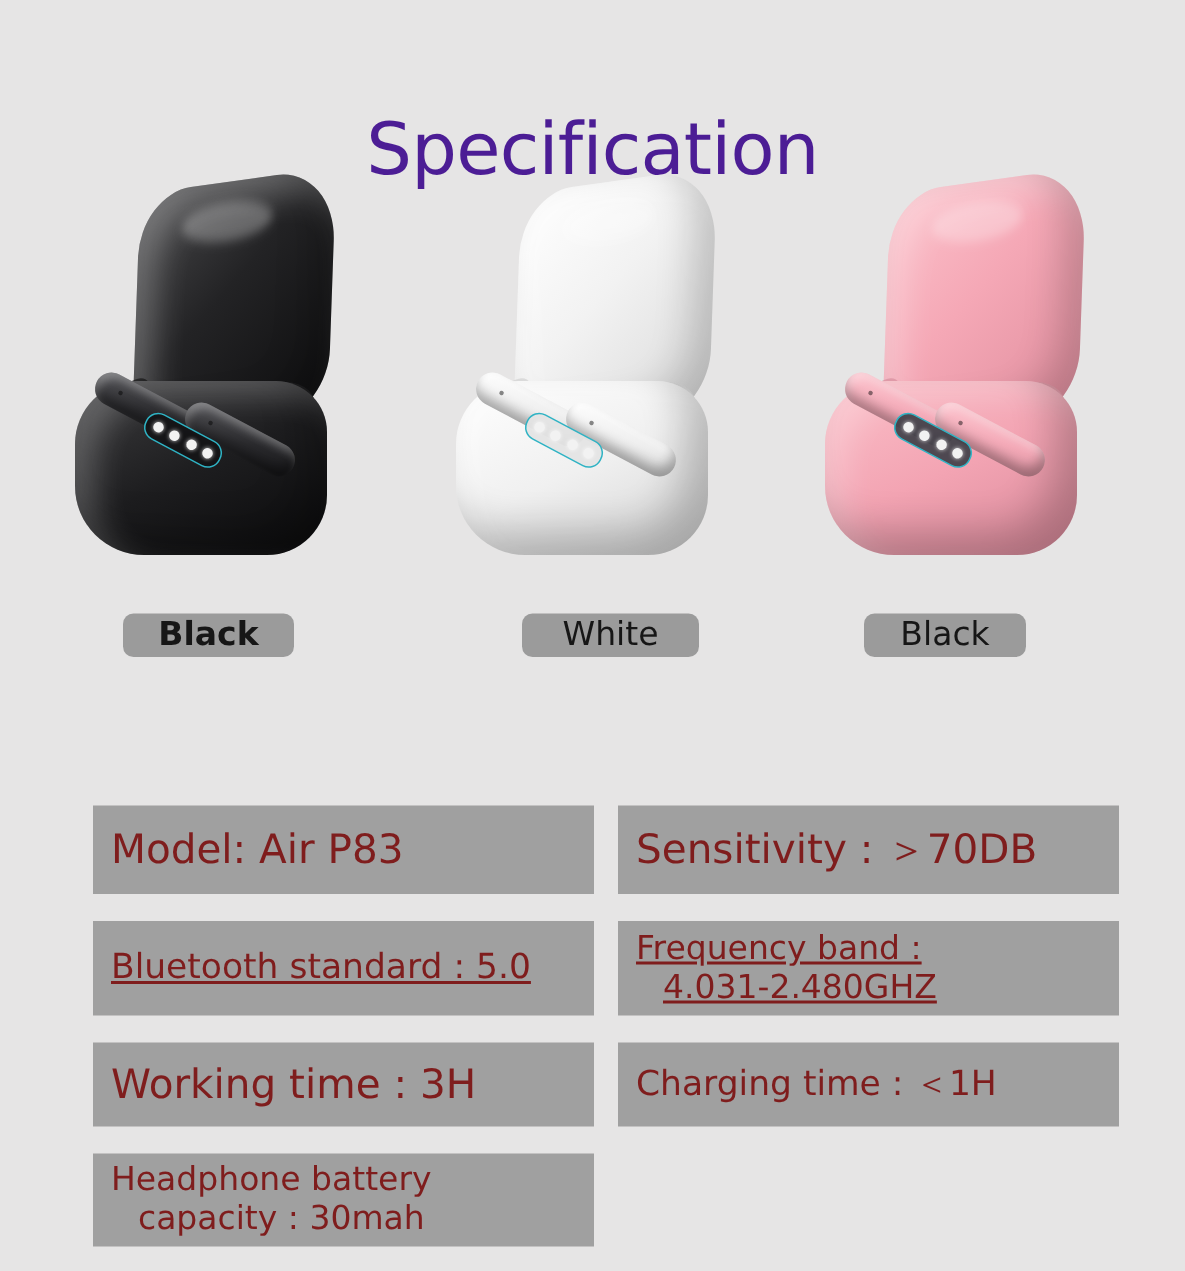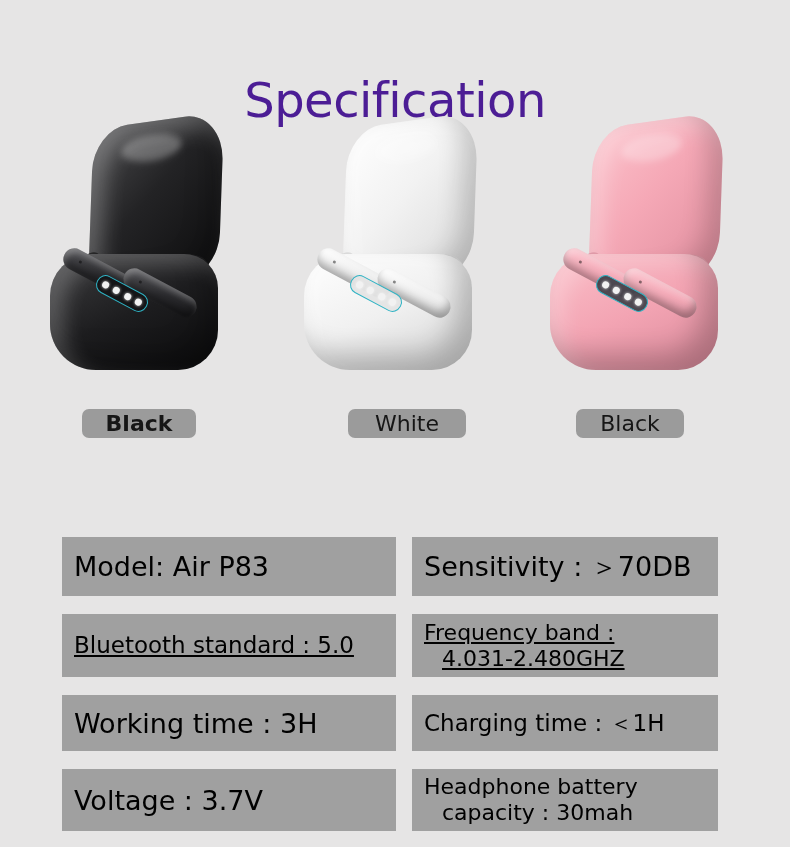--- a/index.html
+++ b/index.html
@@ -202,30 +202,30 @@
     top: 537px;
     width: 684px;
   }
   .spec-row {
     display: flex;
     gap: 16px;
     margin-bottom: 18px;
   }
   .spec-cell {
     background: #a0a0a0;
-    color: #000000;
+    color: #7f1d1d;
     display: flex;
     align-items: center;
     box-sizing: border-box;
     padding: 2px 12px;
     font-family: "DejaVu Sans", sans-serif;
   }
   .spec-cell .txt { display: block; width: 100%; }
   .col-left  { width: 334px; }
-  .col-right { width: 306px; }
+  .col-right { width: 334px; }
 
   .r1 { height: 59px; }
   .r2 { height: 63px; text-decoration: underline; }
   .r3 { height: 56px; }
   .r4 { height: 62px; }
 
   .f-lg   { font-size: 27px; line-height: 31px; }
   .f-md   { font-size: 23px; line-height: 27px; }
   .f-2ln  { font-size: 22px; line-height: 26px; }
 
@@ -342,23 +342,20 @@
   <div class="spec-row">
     <div class="spec-cell col-left r3">
       <span class="txt f-lg nowrap">Working time : 3H</span>
     </div>
     <div class="spec-cell col-right r3">
       <span class="txt f-md nowrap">Charging time : ＜1H</span>
     </div>
   </div>
 
   <div class="spec-row">
-    <div class="spec-cell col-left r4">
-      <span class="txt f-lg nowrap">Voltage : 3.7V</span>
-    </div>
     <div class="spec-cell col-right r4">
       <div class="txt f-2ln">
           <span class="txt f-2ln">Headphone battery</span>
           <span class="txt f-2ln indent">capacity :  30mah</span>
         </div>
     </div>
   </div>
 
 </div>
 

